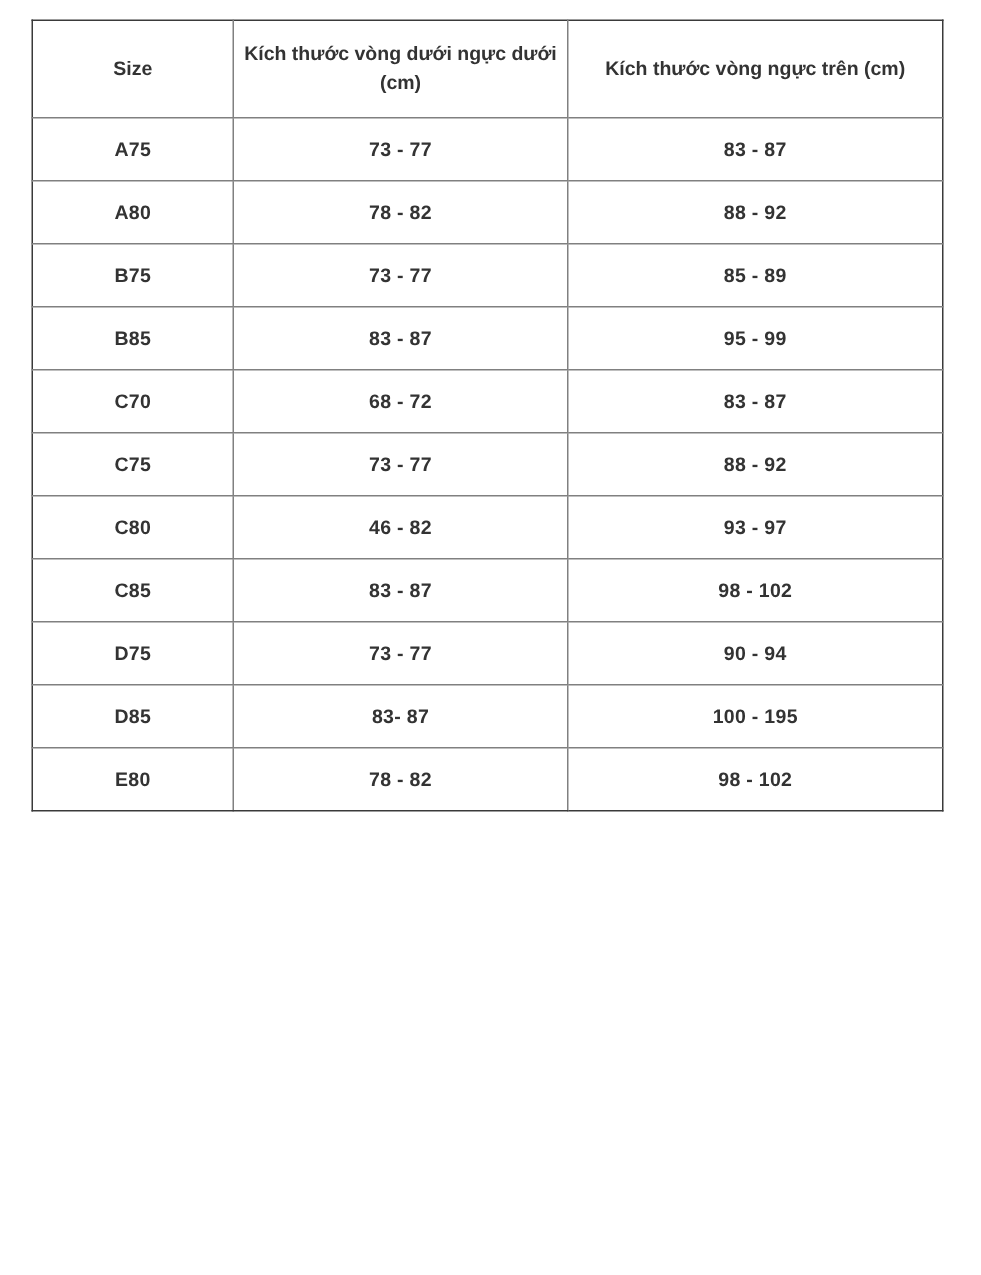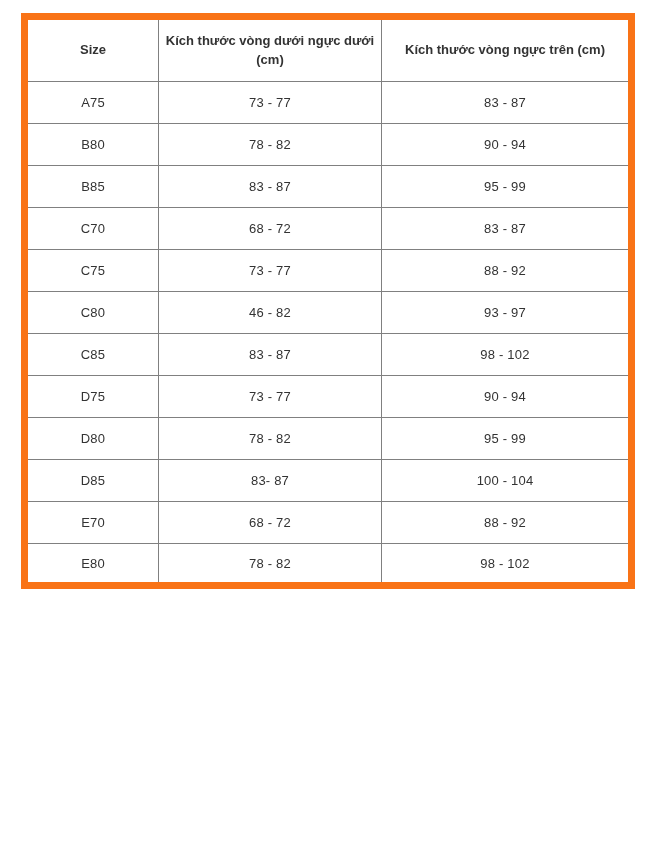--- a/index.html
+++ b/index.html
@@ -20,21 +20,21 @@
     position: absolute;
     left: 21px;
     top: 13px;
     width: 607px;
   }
 
   table.size-chart {
     border-collapse: collapse;
     table-layout: fixed;
     width: 607px;
-    border: 7px solid #f97316;
+    border: 1px solid #f97316;
   }
 
   table.size-chart col.c-size   { width: 134px; }
   table.size-chart col.c-under  { width: 223px; }
   table.size-chart col.c-over   { width: 250px; }
 
   table.size-chart th,
   table.size-chart td {
     border: 1px solid #808080;
     text-align: center;
@@ -47,21 +47,21 @@
   table.size-chart thead th {
     height: 65px;
     font-size: 13px;
     font-weight: bold;
     line-height: 1.45;
   }
 
   table.size-chart tbody td {
     height: 42px;
     font-size: 13px;
-    font-weight: normal;
+    font-weight: bold;
     letter-spacing: 0.2px;
   }
 
   
   table.size-chart thead tr th:first-child,
   table.size-chart tbody tr td:first-child { border-left-color: #3a3a3a; }
   table.size-chart thead tr th:last-child,
   table.size-chart tbody tr td:last-child  { border-right-color: #3a3a3a; }
   table.size-chart thead tr:first-child th { border-top-color: #3a3a3a; }
   table.size-chart tbody tr:last-child td  { border-bottom-color: #3a3a3a; }
@@ -83,23 +83,28 @@
         <th>Kích thước vòng ngực trên (cm)</th>
       </tr>
     </thead>
     <tbody id="chart-body">
         <tr>
           <td>A75</td>
           <td>73 - 77</td>
           <td>83 - 87</td>
         </tr>
         <tr>
-          <td>B80</td>
+          <td>A80</td>
           <td>78 - 82</td>
-          <td>90 - 94</td>
+          <td>88 - 92</td>
+        </tr>
+        <tr>
+          <td>B75</td>
+          <td>73 - 77</td>
+          <td>85 - 89</td>
         </tr>
         <tr>
           <td>B85</td>
           <td>83 - 87</td>
           <td>95 - 99</td>
         </tr>
         <tr>
           <td>C70</td>
           <td>68 - 72</td>
           <td>83 - 87</td>
@@ -118,33 +123,23 @@
           <td>C85</td>
           <td>83 - 87</td>
           <td>98 - 102</td>
         </tr>
         <tr>
           <td>D75</td>
           <td>73 - 77</td>
           <td>90 - 94</td>
         </tr>
         <tr>
-          <td>D80</td>
-          <td>78 - 82</td>
-          <td>95 - 99</td>
-        </tr>
-        <tr>
           <td>D85</td>
           <td>83- 87</td>
-          <td>100 - 104</td>
-        </tr>
-        <tr>
-          <td>E70</td>
-          <td>68 - 72</td>
-          <td>88 - 92</td>
+          <td>100 - 195</td>
         </tr>
         <tr>
           <td>E80</td>
           <td>78 - 82</td>
           <td>98 - 102</td>
         </tr>
       </tbody>
   </table>
 </div>
 

